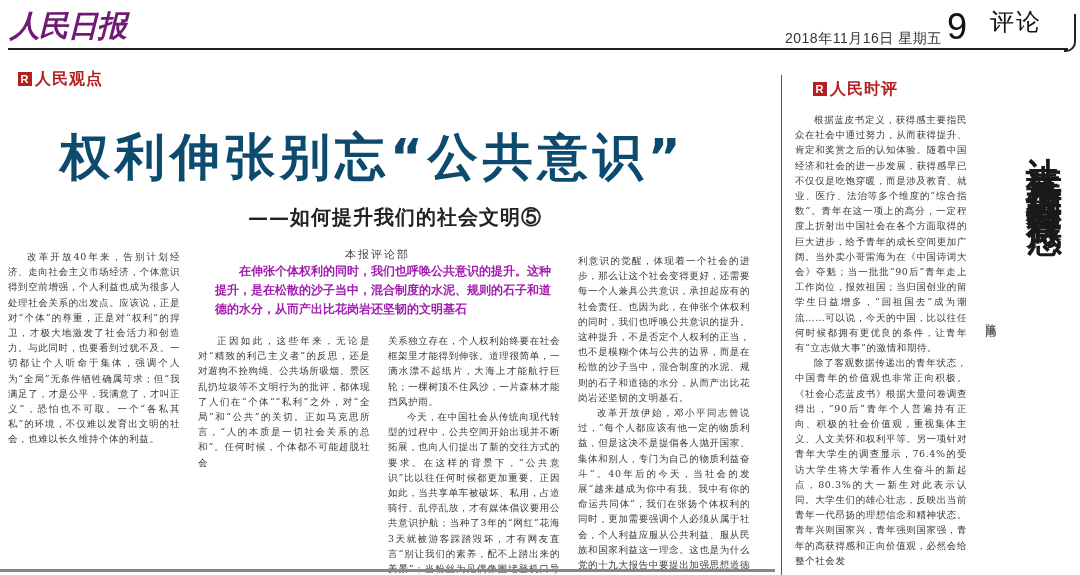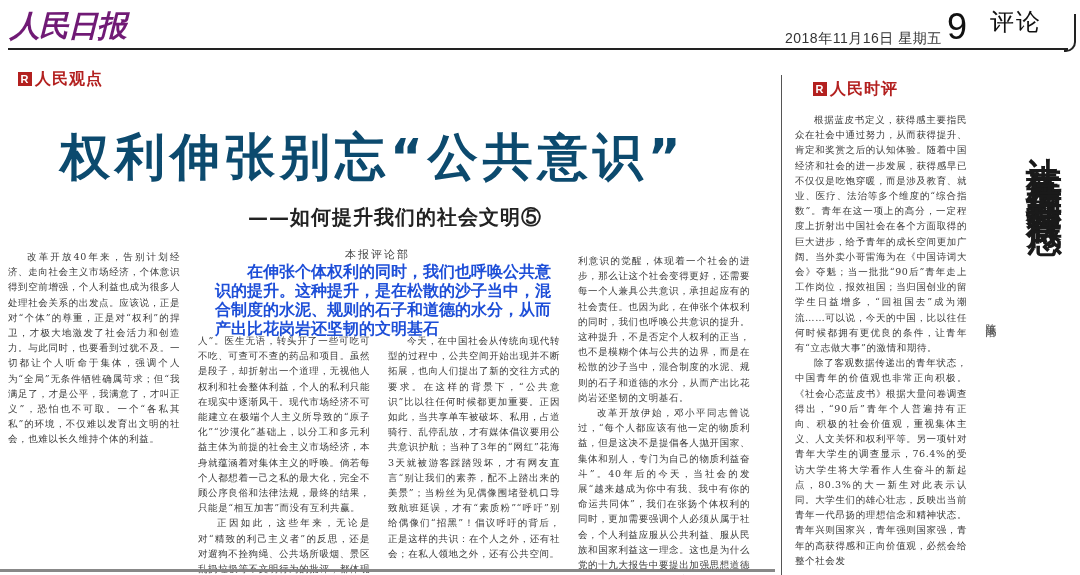--- a/index.html
+++ b/index.html
@@ -31,21 +31,21 @@
 
   
   .headline { position:absolute; left:60px; top:124px; font-family:"DejaVu Sans", sans-serif;
               font-weight:bold; font-size:50px; color:#0c4a6e; letter-spacing:5px; white-space:nowrap; }
   .subhead { position:absolute; left:248px; top:188px; font-family:"DejaVu Serif", serif;
              font-weight:bold; font-size:20px; color:#222; letter-spacing:1px;margin-top:16px; }
   .byline { position:absolute; left:345px; top:247px; font-size:11px; color:#444; letter-spacing:2px; }
 
   
   .pullquote { position:absolute; left:215px; top:262px; width:345px; font-family:"DejaVu Sans", sans-serif;
-               font-weight:bold; font-size:16px; line-height:19px; color:#1d4ed8; text-indent:2em; }
+               font-weight:bold; font-size:12px; line-height:19px; color:#a21caf; text-indent:2em; }
 
   
   .bodycol { position:absolute; font-size:9.5px; line-height:15.2px; color:#3a3a3a;
              text-align:justify; letter-spacing:0.6px; }
   .bodycol p { margin:0; text-indent:2em; }
   .bodycol p.cont { text-indent:0; }
   .col1 { left:8px; top:249px; width:172px; }
   .col2 { left:198px; top:333px; width:172px; }
   .col3 { left:388px; top:333px; width:172px; }
   .col4 { left:578px; top:253px; width:172px; }
@@ -85,24 +85,24 @@
 <div class="headline">权利伸张别忘“公共意识”</div>
 <div class="subhead">——如何提升我们的社会文明⑤</div>
 <div class="byline">本报评论部</div>
 <div class="pullquote">在伸张个体权利的同时，我们也呼唤公共意识的提升。这种提升，是在松散的沙子当中，混合制度的水泥、规则的石子和道德的水分，从而产出比花岗岩还坚韧的文明基石</div>
 
 <div class="bodycol col1">
   <p>改革开放40年来，告别计划经济、走向社会主义市场经济，个体意识得到空前增强，个人利益也成为很多人处理社会关系的出发点。应该说，正是对“个体”的尊重，正是对“权利”的捍卫，才极大地激发了社会活力和创造力。与此同时，也要看到过犹不及。一切都让个人听命于集体，强调个人为“全局”无条件牺牲确属苛求；但“我满足了，才是公平，我满意了，才叫正义”，恐怕也不可取。一个“各私其私”的环境，不仅难以发育出文明的社会，也难以长久维持个体的利益。</p>
 
 </div>
 <div class="bodycol col2">
-  <p class="cont">人”。医生无语，转头开了一些可吃可不吃、可查可不查的药品和项目。虽然是段子，却折射出一个道理，无视他人权利和社会整体利益，个人的私利只能在现实中逐渐风干。现代市场经济不可能建立在极端个人主义所导致的“原子化”“沙漠化”基础上，以分工和多元利益主体为前提的社会主义市场经济，本身就蕴涵着对集体主义的呼唤。倘若每个人都想着一己之私的最大化，完全不顾公序良俗和法律法规，最终的结果，只能是“相互加害”而没有互利共赢。</p>
   <p>正因如此，这些年来，无论是对“精致的利己主义者”的反思，还是对遛狗不拴狗绳、公共场所吸烟、景区乱扔垃圾等不文明行为的批评，都体现了人们在“个体”“私利”之外，对“全局”和“公共”的关切。正如马克思所言，“人的本质是一切社会关系的总和”。任何时候，个体都不可能超脱社会</p>
 </div>
 <div class="bodycol col3">
+  <p class="cont">关系独立存在，个人权利始终要在社会框架里才能得到伸张。道理很简单，一滴水漂不起纸片，大海上才能航行巨轮；一棵树顶不住风沙，一片森林才能挡风护雨。</p>
   <p>今天，在中国社会从传统向现代转型的过程中，公共空间开始出现并不断拓展，也向人们提出了新的交往方式的要求。在这样的背景下，“公共意识”比以往任何时候都更加重要。正因如此，当共享单车被破坏、私用，占道骑行、乱停乱放，才有媒体倡议要用公共意识护航；当种了3年的“网红”花海3天就被游客踩踏毁坏，才有网友直言“别让我们的素养，配不上踏出来的美景”；当粉丝为见偶像围堵登机口导致航班延误，才有“素质粉”“呼吁”别给偶像们“招黑”！倡议呼吁的背后，正是这样的共识：在个人之外，还有社会；在私人领地之外，还有公共空间。</p>
 
 </div>
 <div class="bodycol col4">
   <p class="cont">利意识的觉醒，体现着一个社会的进步，那么让这个社会变得更好，还需要每一个人兼具公共意识，承担起应有的社会责任。也因为此，在伸张个体权利的同时，我们也呼唤公共意识的提升。这种提升，不是否定个人权利的正当，也不是模糊个体与公共的边界，而是在松散的沙子当中，混合制度的水泥、规则的石子和道德的水分，从而产出比花岗岩还坚韧的文明基石。</p>
   <p>改革开放伊始，邓小平同志曾说过，“每个人都应该有他一定的物质利益，但是这决不是提倡各人抛开国家、集体和别人，专门为自己的物质利益奋斗”。40年后的今天，当社会的发展“越来越成为你中有我、我中有你的命运共同体”，我们在张扬个体权利的同时，更加需要强调个人必须从属于社会，个人利益应服从公共利益、服从民族和国家利益这一理念。这也是为什么党的十九大报告中要提出加强思想道德建设，加强集体主义教育。每一滴水都能折射太阳的光芒，只有“公共意识”这一观念的水位越来越高，集体主义价值观得到更好弘扬，我们的社会才能在“人人相善其群”中更加现代、更加美好。</p>
 </div>
 
 <div class="bottom-rule"></div>
 <div class="vdivider"></div>

